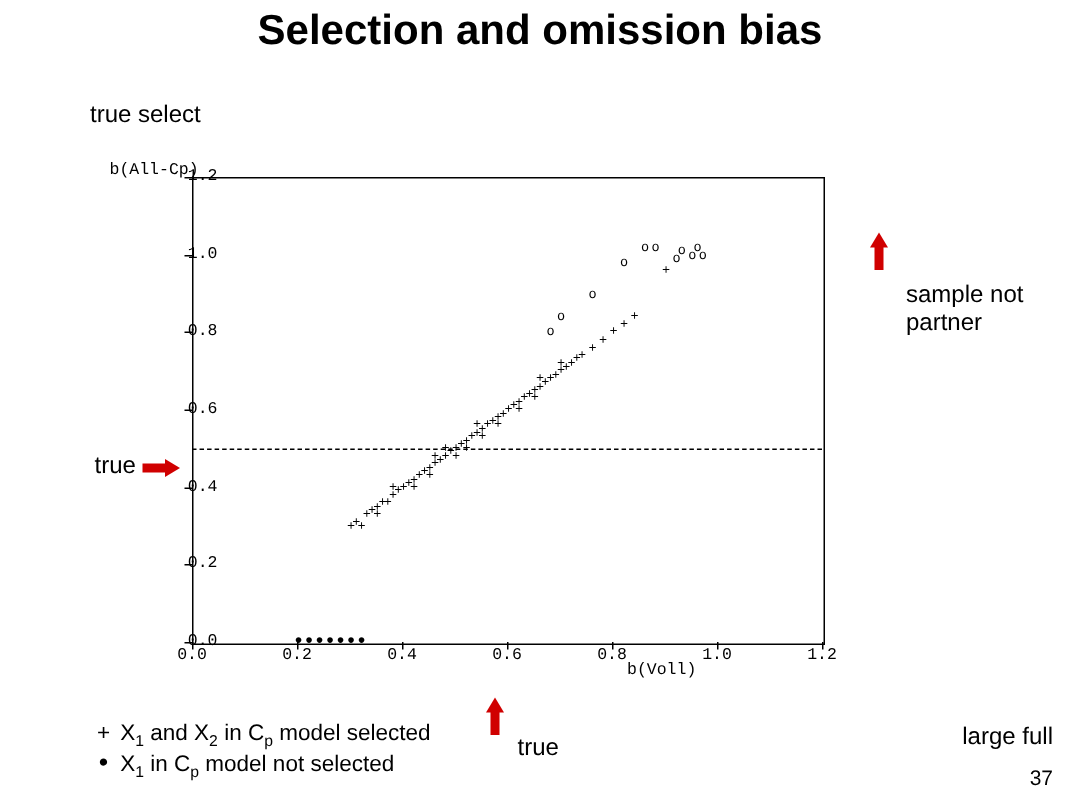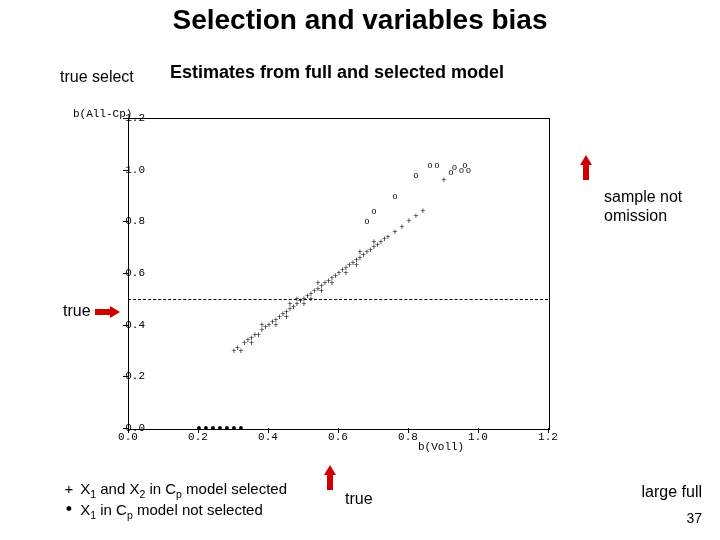--- a/index.html
+++ b/index.html
@@ -210,24 +210,23 @@
     font-family: "Courier New", monospace;
     transform: translate(-50%, -50%);
     user-select: none;
   }
 </style>
 </head>
 <body>
 
 <div class="slide">
 
-  <div class="title">Selection and variables bias</div>
+  <div class="title">Selection and omission bias</div>
   <div class="subtitle">
     <br>
-    <span>Estimates from full and selected model</span>
   </div>
   <div class="beta-select">true select</div>
 
   <div class="plot-outer">
     <div class="raster-ylab">b(All-Cp)</div>
     <div class="raster-xlab">b(Voll)</div>
     <div class="plot-panel" id="plot-panel">
         <div class="point" style="left: 105px; top: 232.5px;">+</div>
         <div class="point" style="left: 108.5px; top: 229.917px;">+</div>
         <div class="point" style="left: 112px; top: 232.5px;">+</div>
@@ -344,21 +343,21 @@
     </div>
 
   <div class="true-left">true</div>
   <div class="arrow-right" style="left:95px; top:306px;"></div>
   <div class="hline-true" id="hline-true" style="top: 298.833px;"></div>
 
   <div class="arrow-up" style="left:580px; top:155px;"></div>
   <div class="omission-text">
     <br>
     <span>sample not</span><br>
-    <span>omission</span>
+    <span>partner</span>
   </div>
 
   <div class="arrow-up" style="left:324px; top:465px;"></div>
   <div class="true-bottom">true</div>
 
   <div class="beta-full">large full</div>
   <div class="slide-num">37</div>
 
   <div class="legend-block">
     <div>

